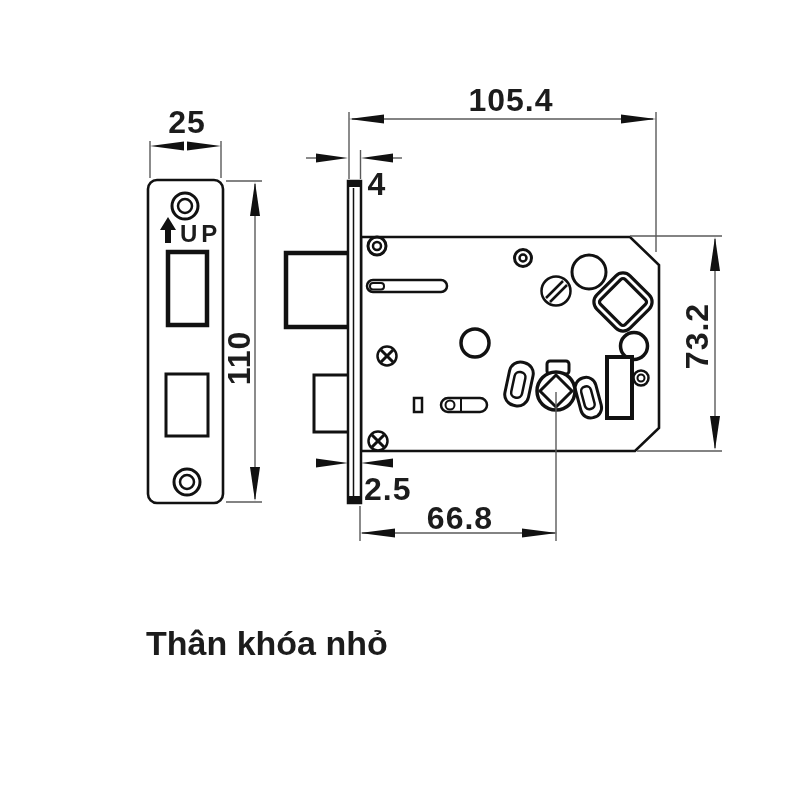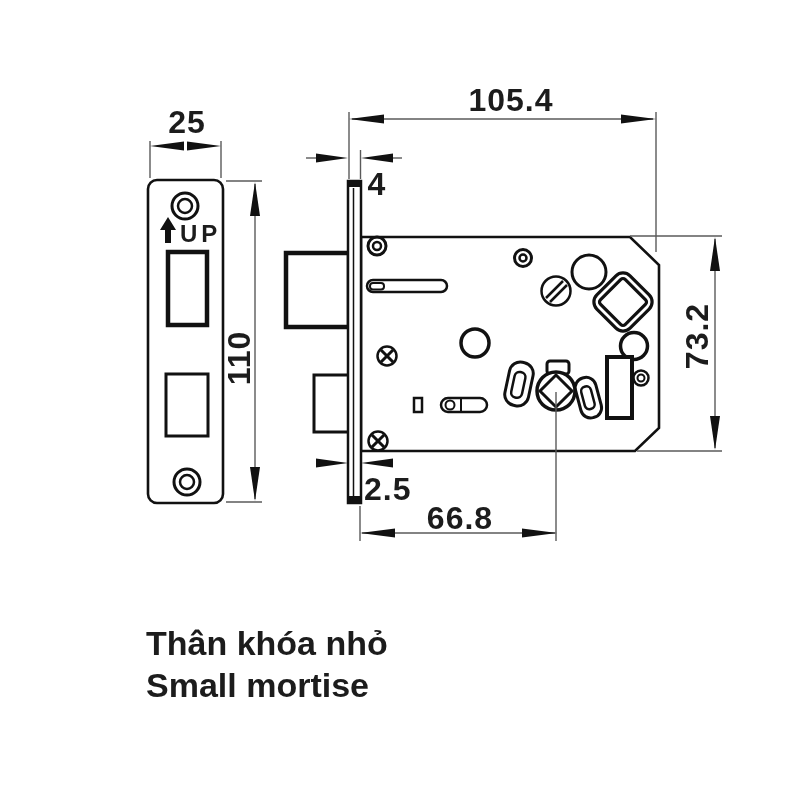--- a/index.html
+++ b/index.html
@@ -194,14 +194,13 @@
     <line x1="637" y1="451" x2="722" y2="451" class="thin"></line>
     <line x1="715" y1="239" x2="715" y2="448" class="thin"></line>
     <polygon points="715,237 710,271 720,271" class="fb"></polygon>
     <polygon points="715,450 710,416 720,416" class="fb"></polygon>
     <text transform="translate(708 336) rotate(-90)" text-anchor="middle" class="dim-text">73.2</text>
   </g>
 </svg>
 
 <div class="caption">
   <div>Thân khóa nhỏ</div>
-  <div>Small mortise</div>
 </div>
 
 </body></html>

